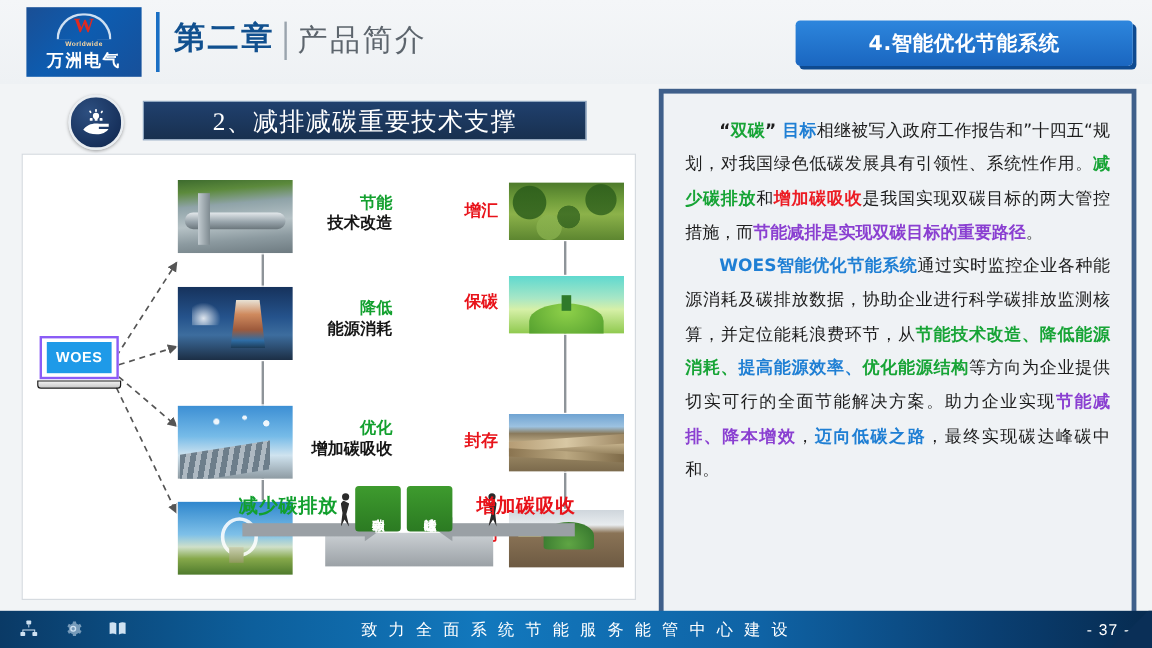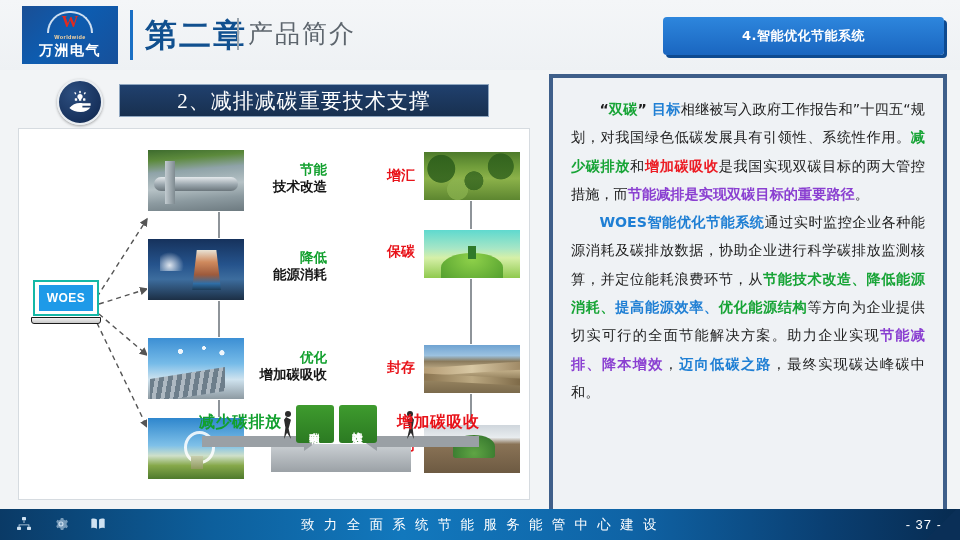--- a/index.html
+++ b/index.html
@@ -41,41 +41,41 @@
   #logo-box .cn {
     font-size: 14px; color:#ffffff; font-weight:700; letter-spacing:1.5px;
     font-family:"DejaVu Sans", sans-serif;
   }
   #header-divider {
     position:absolute; left:130px; top:10px; width:3px; height:50px;
     background:#1a6fc4;
   }
   #chapter-title {
     position:absolute; left:145px; top:14px;
-    font-size: 32px; font-weight: 700; color:#11508f; letter-spacing:2px;
+    font-size: 26px; font-weight: 700; color:#11508f; letter-spacing:2px;
     font-family:"DejaVu Sans", sans-serif;
   }
   #chapter-sep {
     position:absolute; left:237px; top:18px; width:2px; height:32px;
     background:#9aa4ad;
   }
   #chapter-sub {
     position:absolute; left:248px; top:17px;
     font-size: 25px; color:#5d656d; letter-spacing:2px;
     font-family:"DejaVu Sans", sans-serif;
   }
   #section-tag {
     position:absolute; left:663px; top:17px; width:281px; height:38px;
     background: linear-gradient(180deg,#2d86dd 0%, #1a66c0 100%);
     border-radius: 4px;
     box-shadow: 3px 3px 0 #0e4a90;
     display:flex; align-items:center; justify-content:center;
   }
   #section-tag span {
-    color:#fff; font-size:13px; font-weight:700; letter-spacing:0.5px;
+    color:#fff; font-size:17px; font-weight:700; letter-spacing:0.5px;
     font-family:"DejaVu Sans", sans-serif;
   }
 
   
   #subtitle-icon {
     position:absolute; left:57px; top:79px; width:46px; height:46px;
     border-radius:50%;
     background: radial-gradient(circle at 35% 30%, #2d4f80 0%, #17315c 70%, #0f2344 100%);
     border: 2px solid #e9edf1;
     box-shadow: 0 1px 3px rgba(0,0,0,.35);
@@ -176,21 +176,21 @@
   .lbl { position:absolute; text-align:right; line-height:1.25;
     font-family:"DejaVu Sans", sans-serif; }
   .lbl .l1 { font-size:13.5px; font-weight:700; color:#12a02e; }
   .lbl .l2 { font-size:13.5px; font-weight:700; color:#161616; }
   .lbl-red { position:absolute; font-size:14px; font-weight:700; color:#e8131a;
     font-family:"DejaVu Sans", sans-serif; }
 
   
   #woes { position:absolute; left:12px; top:151px; width:70px; height:48px; }
   #woes .screen { position:absolute; left:2px; top:0; width:66px; height:36px;
-    background:#fff; border:2px solid #14b8a6; }
+    background:#fff; border:2px solid #8b5cf6; }
   #woes .inner { position:absolute; left:4px; top:3px; width:54px; height:26px;
     background:#1e9ae8; display:flex; align-items:center; justify-content:center; }
   #woes .inner span { color:#fff; font-size:12px; font-weight:700; letter-spacing:.5px; }
   #woes .base { position:absolute; left:0; top:37px; width:70px; height:7px;
     background: linear-gradient(180deg,#f0f0f0,#c8c8c8); border:1px solid #1b1b1b;
     border-radius: 0 0 3px 3px; }
 
   
   #arrow-left { position:absolute; left:183px; top:307px; width:103px; height:11px;
     background:#9aa0a5; }

